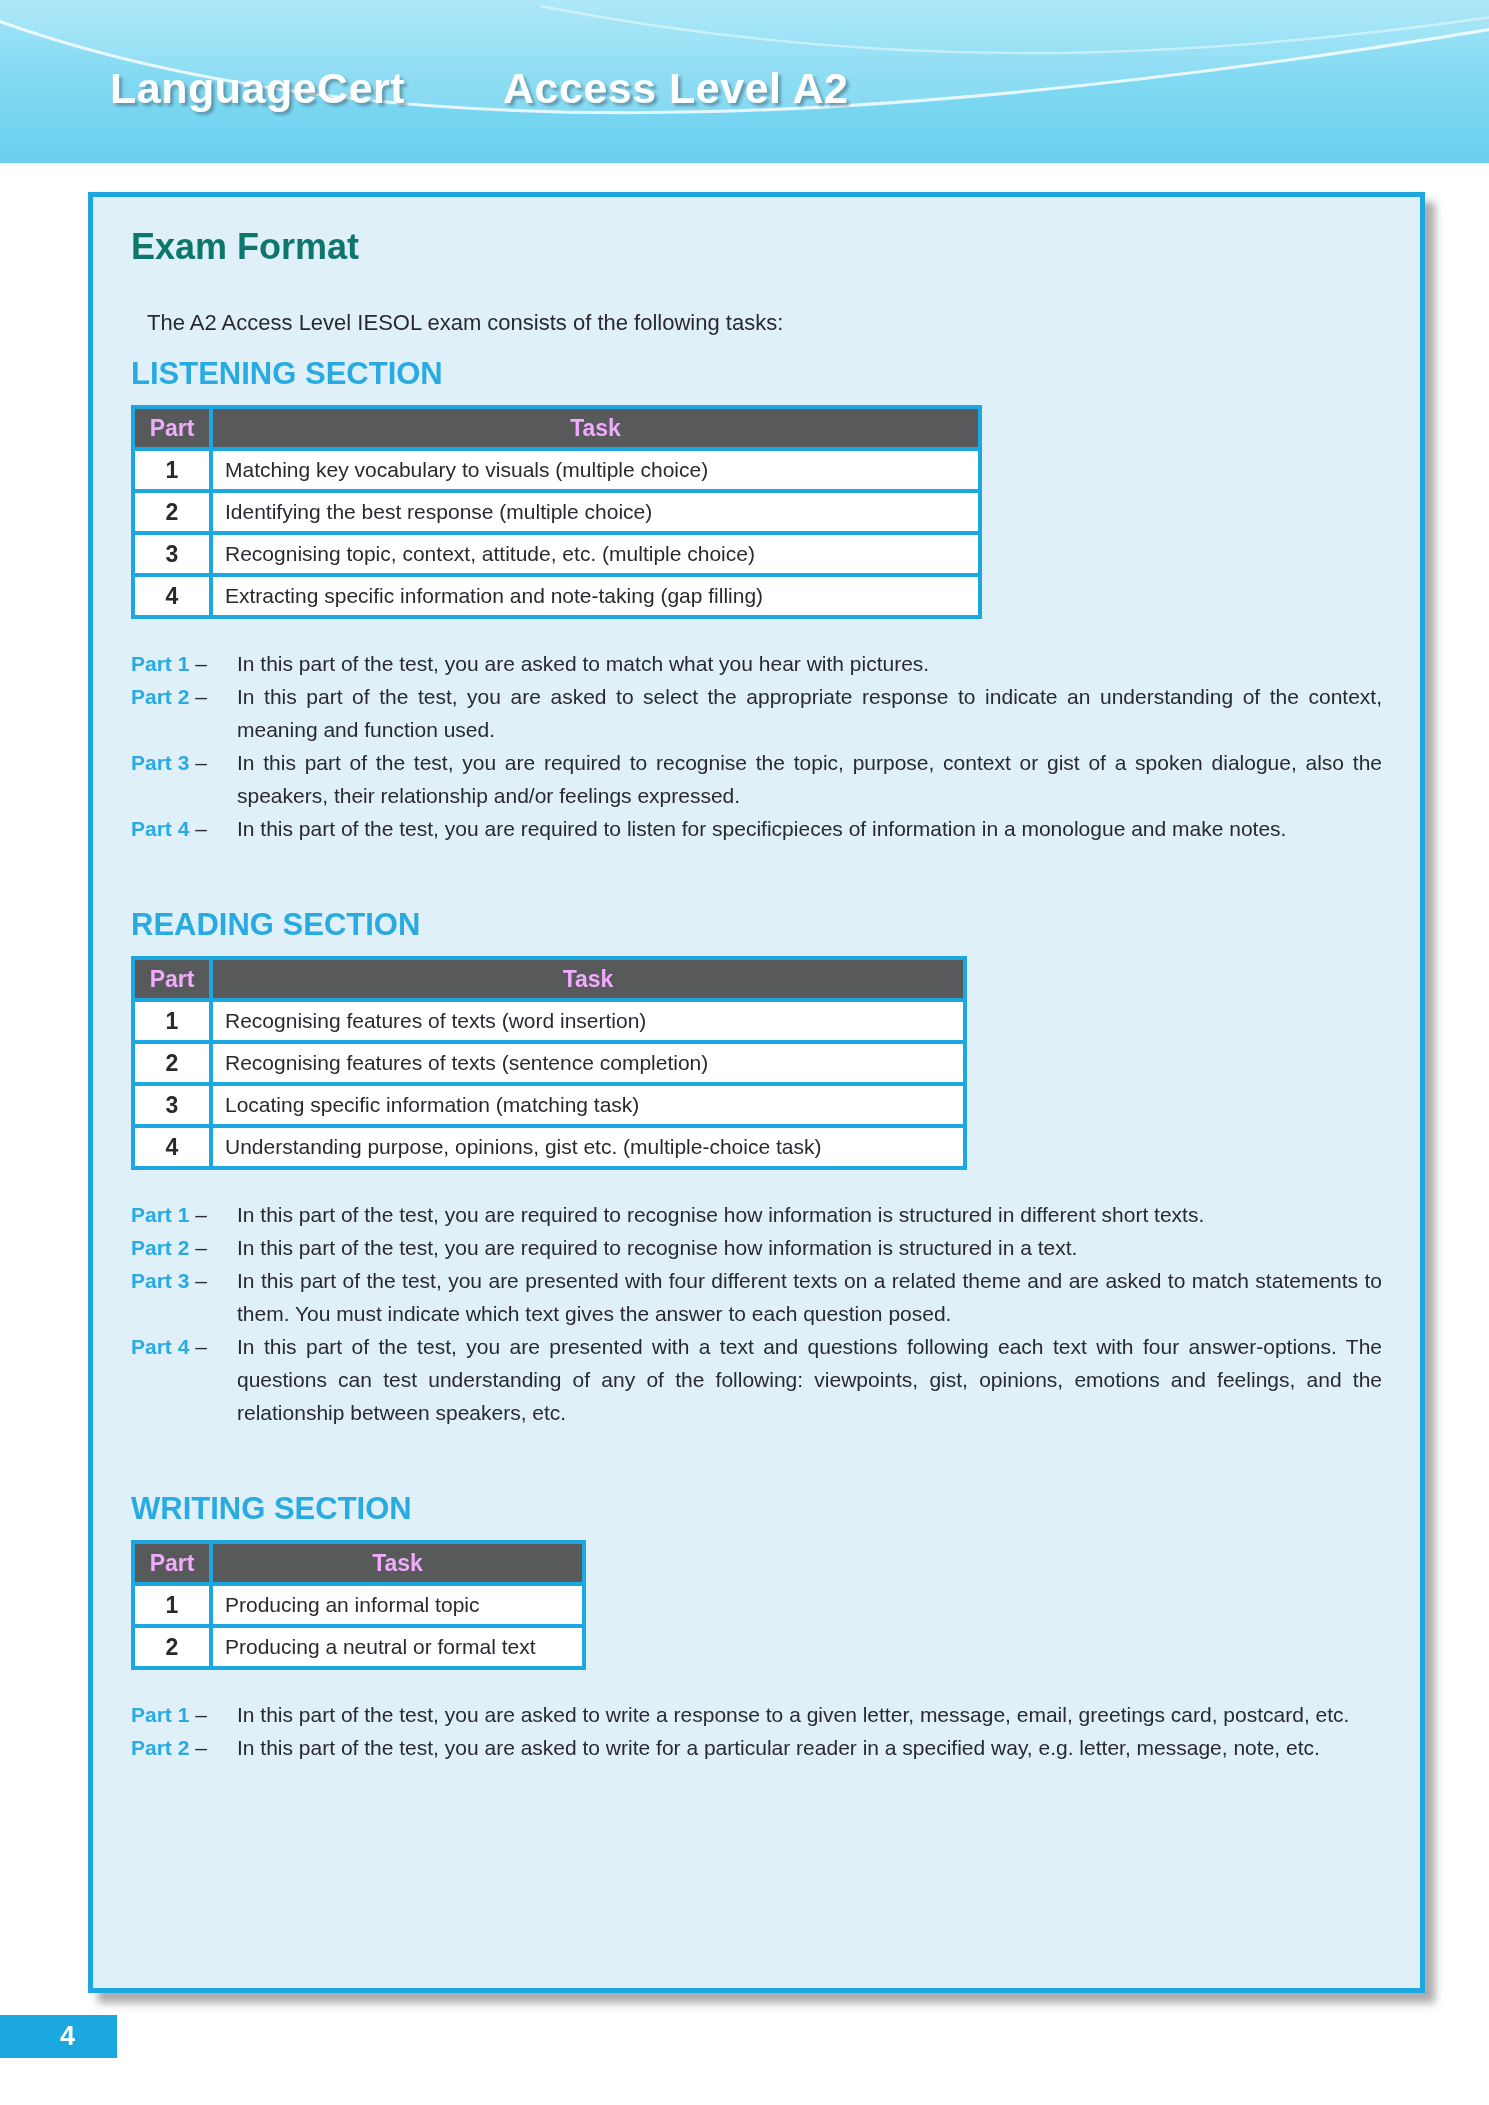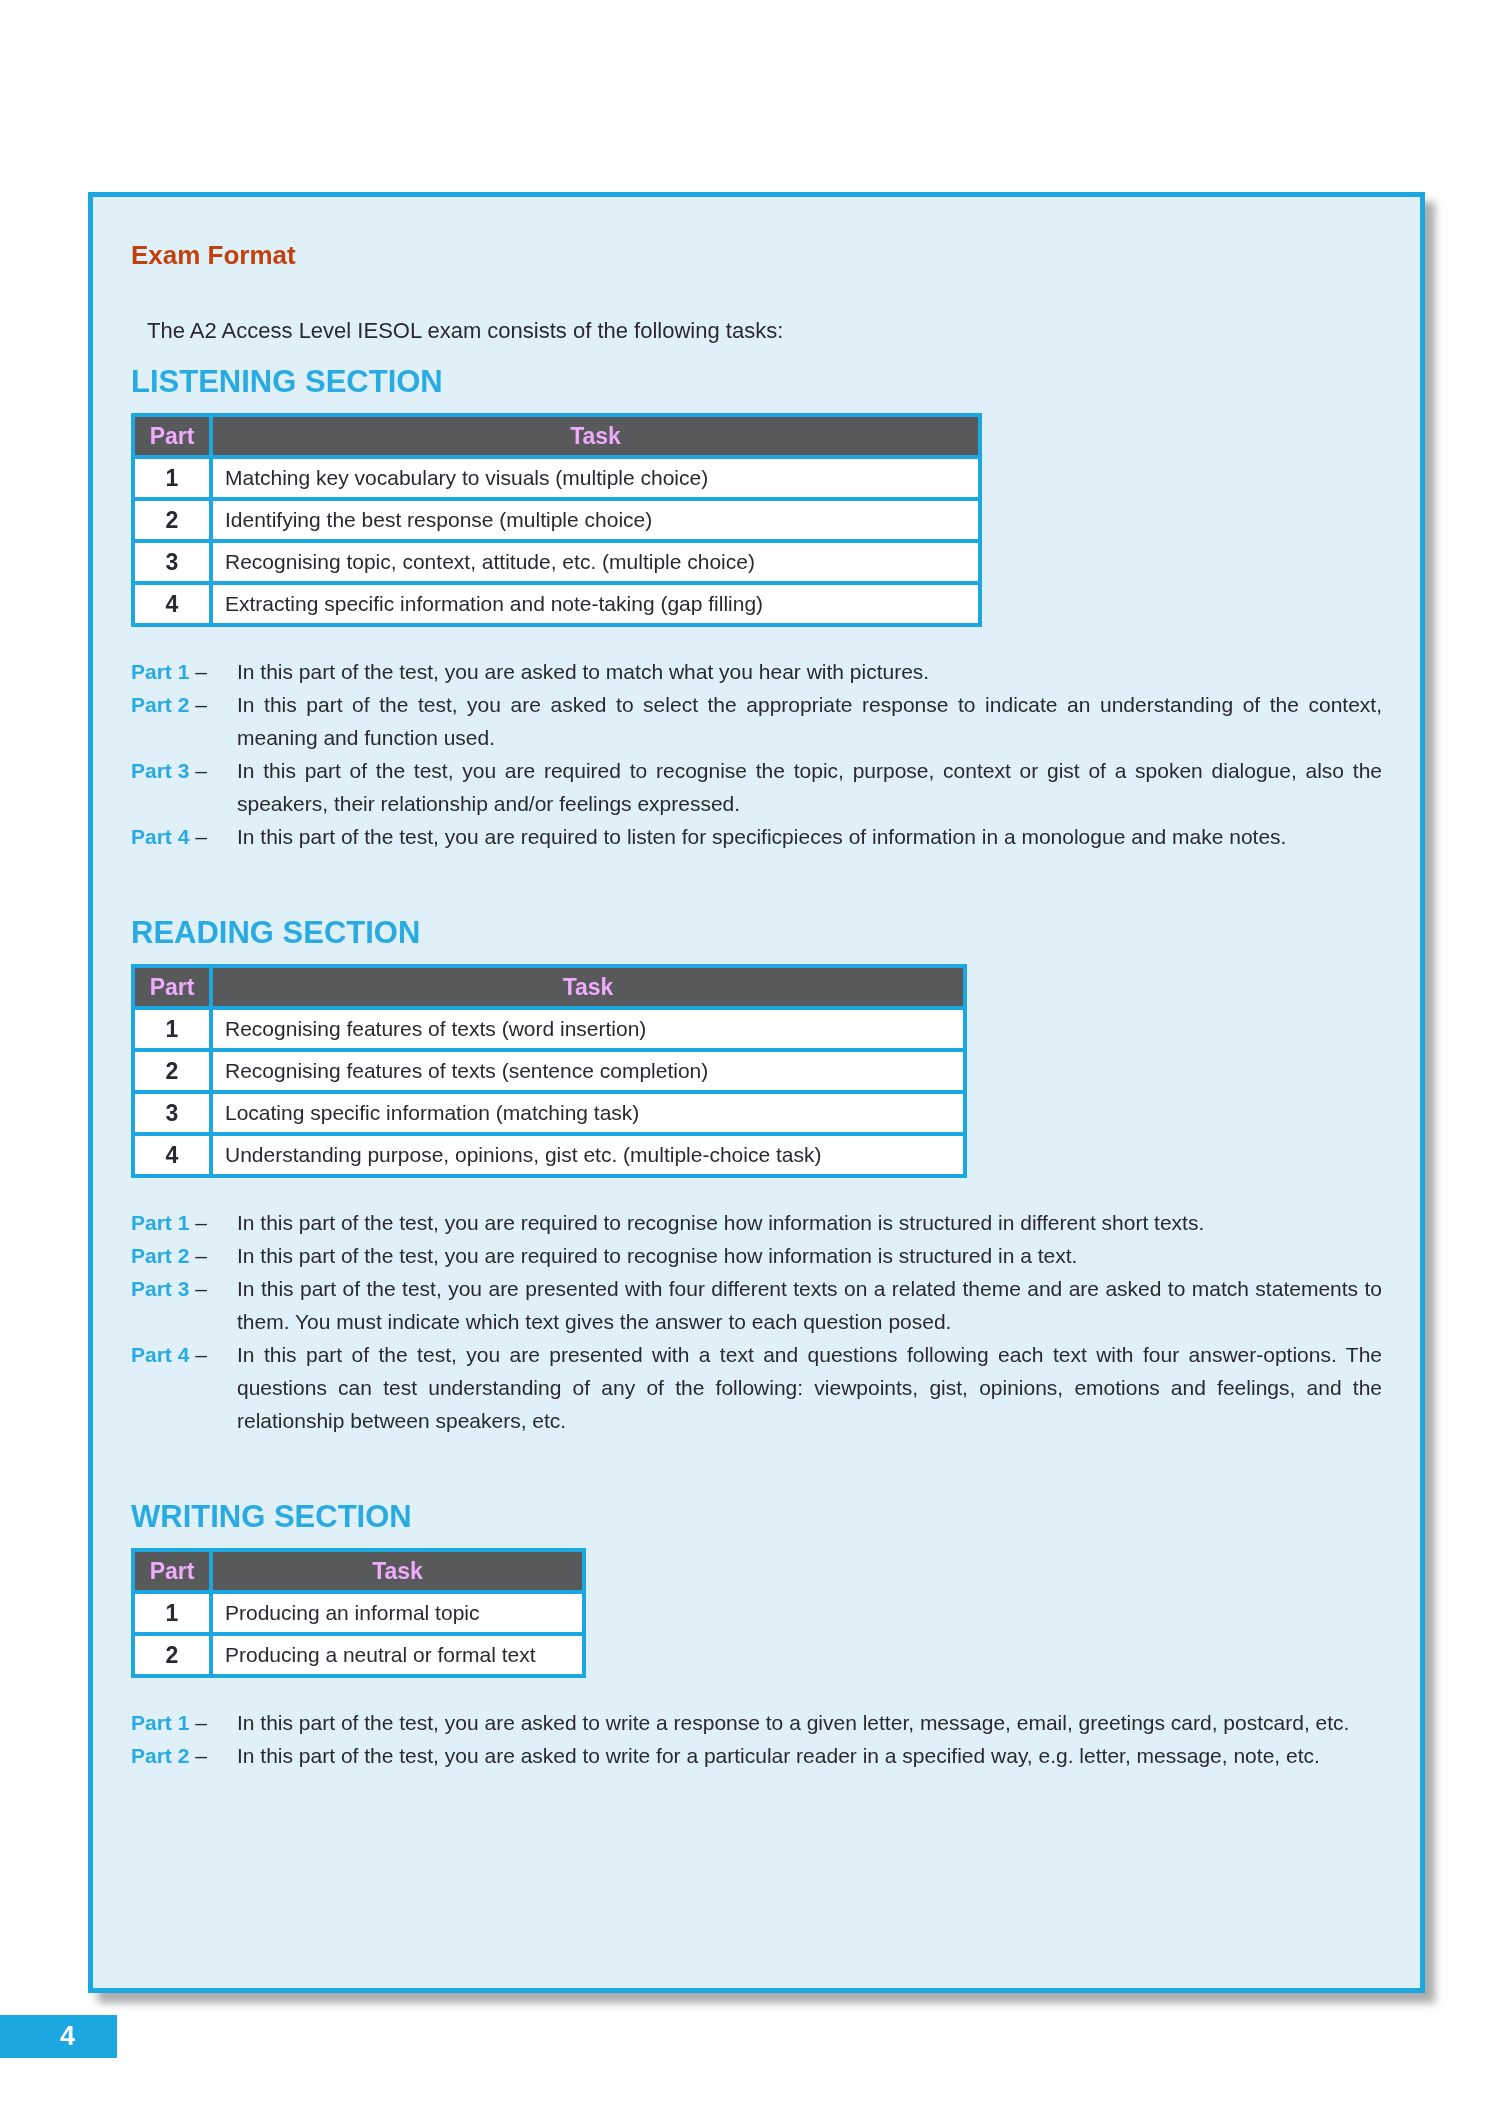--- a/index.html
+++ b/index.html
@@ -13,21 +13,21 @@
           letter-spacing:0.5px; text-shadow:3px 3px 3px rgba(70,100,120,0.55); white-space:nowrap; }
   .brand { left:110px; }
   .subtitle { left:503px; }
 
   
   .box { position:absolute; left:88px; top:192px; width:1337px; height:1801px; box-sizing:border-box;
          background:#DFF0F9; border:5px solid #1CA7E0;
          box-shadow:10px 10px 8px rgba(88,89,91,0.5); padding:24px 38px; overflow:hidden; }
 
   .doc-title { margin:0 0 58px; text-align:center; color:#29ABE2; font-size:34px; font-weight:bold; line-height:40px; }
-  .exam-format { margin:16px 0 44px; color:#c2410c; font-size:26px; font-weight:bold; line-height:36px; }
+  .exam-format { margin:8px 0 44px; color:#0f766e; font-size:36px; font-weight:bold; line-height:36px; }
   .intro { margin:0 16px 20px; color:#2A2930; font-size:22px; line-height:28px; }
 
   .sec-heading { margin:63px 0 14px; color:#29ABE2; font-size:31px; font-weight:bold; line-height:34px; }
   .section-first .sec-heading { margin-top:6px; }
 
   .task-table { border-collapse:collapse; margin:0 0 28px; background:#ffffff; table-layout:fixed; }
   .task-table th, .task-table td { border:4px solid #1CA7E0; height:42px; box-sizing:border-box; }
   .task-table th { background:#58595B; color:#f0abfc; font-size:23px; font-weight:bold; text-align:center; }
   td.part-cell { text-align:center; font-weight:bold; font-size:23px; color:#2A2930; }
   td.task-cell { font-size:21px; color:#2A2930; padding:0 12px; text-align:left; overflow:hidden; white-space:nowrap; }
@@ -45,20 +45,29 @@
 
   .page-num { position:absolute; left:0; top:2015px; width:117px; height:43px; background:#1BA7E0;
               color:#ffffff; font-size:27px; font-weight:bold; display:flex; align-items:center;
               justify-content:center; padding-left:18px; box-sizing:border-box; }
 </style>
 </head>
 <body>
 
 <div class="page">
 
+  <header class="band">
+    <svg width="1489" height="163" viewBox="0 0 1489 163" aria-hidden="true">
+      <path d="M-10,18 C 350,150 850,135 1499,28 L1499,-10 L-10,-10 Z" fill="#ffffff" opacity="0.10"></path>
+      <path d="M-10,18 C 350,150 850,135 1499,28" stroke="#ffffff" stroke-width="3" fill="none" opacity="0.8"></path>
+      <path d="M540,6 C 880,72 1180,62 1499,16" stroke="#ffffff" stroke-width="2.5" fill="none" opacity="0.45"></path>
+    </svg>
+    <span class="brand">LanguageCert</span>
+    <span class="subtitle">Access Level A2</span>
+  </header>
 
   <main class="box">
     <h2 class="exam-format">Exam Format</h2>
     <p class="intro">The A2 Access Level IESOL exam consists of the following tasks:</p>
 
     <section class="section-first">
       <h3 class="sec-heading">LISTENING SECTION</h3>
       <table class="task-table w-listening">
         <thead>
           <tr>

